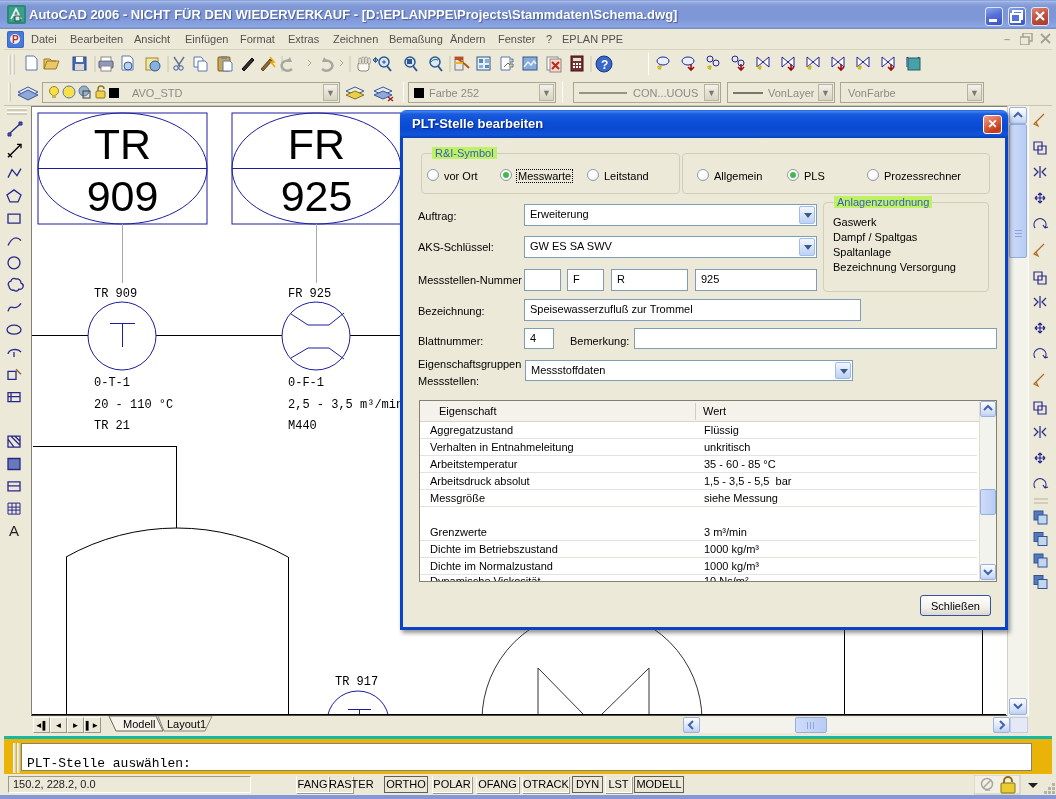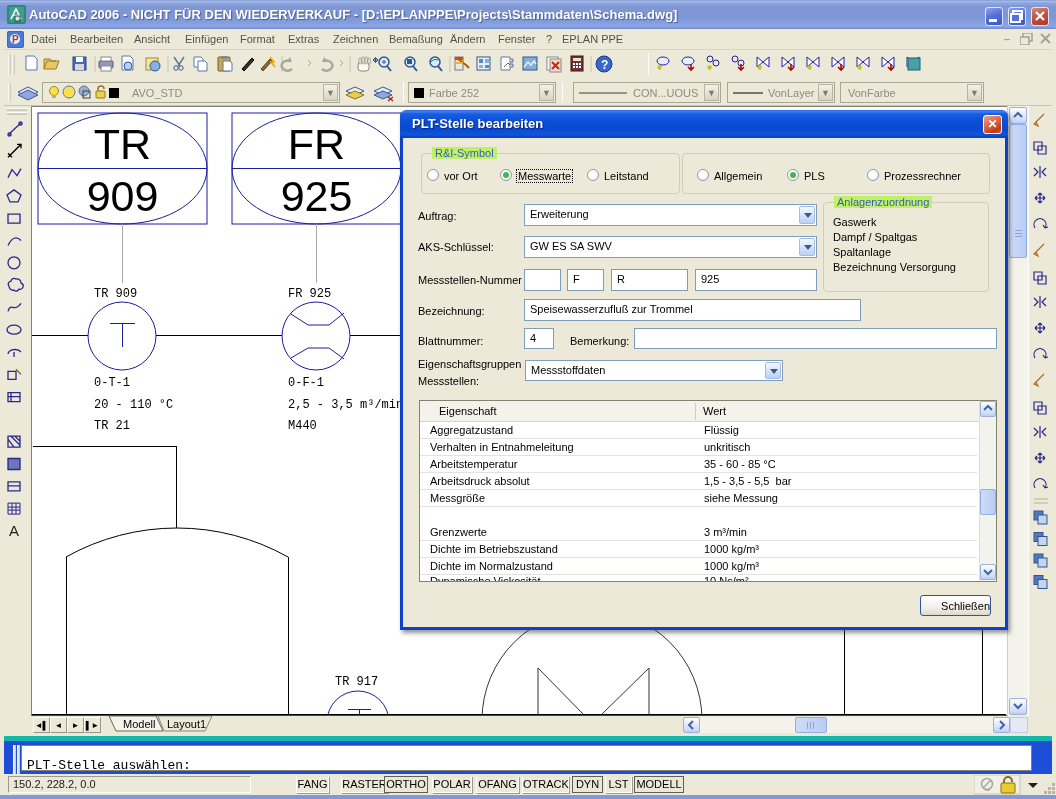--- a/index.html
+++ b/index.html
@@ -32,21 +32,21 @@
 #ltool{left:4px;top:106px;width:27px;bottom:65px;background:#ece9d8;}
 #canvas{left:31px;top:106px;width:976px;height:610px;background:#fff;border-top:1px solid #828177;border-left:1px solid #828177;border-bottom:1px solid #4a4a44;}
 #vscroll{left:1007px;top:106px;width:21px;height:610px;background:#f3f3ec;border-left:1px solid #d4d0c0;}
 #rtool{left:1028px;top:106px;width:24px;bottom:4px;background:#ece9d8;border-left:1px solid #fff;}
 .sbtn{position:absolute;background:linear-gradient(180deg,#fdfdfd,#d0ddf8 80%,#bacdf2);border:1px solid #9cb2dd;border-radius:2px;color:#4064a8;text-align:center;}
 .sthumb{position:absolute;background:linear-gradient(90deg,#cfdcfa,#b8ccf4);border:1px solid #94aede;border-radius:2px;}
 
 #tabrow{left:4px;top:716px;width:1048px;height:19px;background:#ece9d8;}
 .tabarr{position:absolute;top:1px;width:17px;height:16px;background:#ece9d8;border:1px solid #fff;border-right-color:#9a968a;border-bottom-color:#9a968a;font-size:8px;text-align:center;line-height:15px;color:#000;}
 
-#cmd{left:4px;top:736px;width:1048px;height:38px;background:#1d4ed8;border-top:5px solid #14b8a6;text-decoration:underline;}
+#cmd{left:4px;top:736px;width:1048px;height:38px;background:#eab308;border-top:3px solid #14b8a6;text-decoration:underline;}
 #cmdbox{position:absolute;left:17px;top:4px;right:20px;bottom:3px;background:#fff;border:1px solid #848276;font-family:"Liberation Mono",monospace;font-size:13px;color:#000;padding:12px 2px 0 5px;}
 
 #status{left:4px;top:774px;width:1048px;height:21px;background:#ece9d8;}
 #coord{position:absolute;left:4px;top:2px;width:243px;height:17px;border:1px solid #9d9a8b;border-bottom-color:#fff;border-right-color:#fff;font-size:11px;color:#1a1a1a;padding:1px 4px;}
 .stbtn{position:absolute;top:2px;height:17px;font-size:11px;color:#000;text-align:center;border:1px solid #fff;border-top-color:#e8e5d5;box-shadow:1px 1px 0 #9d9a8b;padding-top:1px;margin-left:44px;}
 .stbtn.on{border:1px solid #60605a;box-shadow:none;background:#ebe8d7;}
 
 #dlg{left:400px;top:110px;width:608px;height:520px;border-radius:6px 6px 0 0;box-shadow:2px 3px 4px rgba(60,60,60,.55);}
 #dlgtitle{position:absolute;left:0;top:0;width:608px;height:28px;border-radius:6px 6px 0 0;
 background:linear-gradient(180deg,#2864e0 0%,#3d80f0 6%,#1b5cdc 14%,#0c4ed8 40%,#0a4ad0 70%,#1054da 88%,#0a44bf 96%,#0840b4 100%);}
@@ -68,21 +68,21 @@
 #ptable{position:absolute;left:16px;top:262px;width:578px;height:182px;background:#fff;border:1px solid #838271;}
 #ptable .hdr{position:absolute;left:0;top:0;right:0;height:21px;background:#f4f2ea;border-bottom:1px solid #d8d5c8;}
 #ptable .hdr .c1{position:absolute;left:19px;top:4px;font-size:11px;}
 #ptable .hdr .c2{position:absolute;left:283px;top:4px;font-size:11px;}
 #ptable .hsep{position:absolute;left:275px;top:2px;width:1px;height:17px;background:#d0cec2;}
 .trow{position:absolute;left:0;width:557px;height:17px;border-bottom:1px solid #e4e2da;font-size:11px;}
 .trow .c1{position:absolute;left:10px;top:2px;white-space:nowrap;}
 .trow .c2{position:absolute;left:284px;top:2px;white-space:nowrap;}
 #tsb{position:absolute;right:0;top:0;width:17px;height:180px;background:#f3f3ee;border-left:1px solid #e0ded4;}
 #sbtn1{position:absolute;left:517px;top:457px;width:71px;height:21px;border-radius:3px;border:1px solid #33549c;
-background:linear-gradient(180deg,#fefefe,#f2f0ea 60%,#dcd8ce);font-size:11px;text-align:right;padding-top:4px;}
+background:linear-gradient(180deg,#fefefe,#f2f0ea 60%,#dcd8ce);font-size:11px;text-align:center;padding-top:4px;}
 </style>
 </head>
 <body>
 
 <div id="title" class="ab">
   <svg class="ab" style="left:7px;top:5px" width="19" height="19">
       <rect x="0" y="0" width="19" height="19" rx="2" fill="#2e8878"></rect>
       <rect x="2" y="2" width="15" height="15" fill="#3aa08c"></rect>
       <path d="M4 14 L9 4 L14 14 M6.5 10.5 L11.5 10.5" stroke="#fff" stroke-width="1.6" fill="none"></path>
       <rect x="8" y="11" width="5" height="5" fill="#d8e8e0" stroke="#204840"></rect>
@@ -448,21 +448,21 @@
 
 <div id="cmd" class="ab">
   <div style="position:absolute;left:9px;top:4px;width:3px;height:30px;background:linear-gradient(90deg,#fff,#c8c3ae)"></div>
   <div style="position:absolute;left:13px;top:4px;width:3px;height:30px;background:linear-gradient(90deg,#fff,#c8c3ae)"></div>
   <div id="cmdbox">PLT-Stelle auswählen:</div>
 </div>
 
 <div id="status" class="ab">
   <div id="coord">150.2, 228.2, 0.0</div>
   <div class="stbtn" style="left:248px;width:33px">FANG</div>
-  <div class="stbtn" style="left:293px;width:47px">RASTER</div>
+  <div class="stbtn" style="left:280px;width:25px">RASTER</div>
   <div class="stbtn on" style="left:336px;width:44px">ORTHO</div>
   <div class="stbtn" style="left:384px;width:40px">POLAR</div>
   <div class="stbtn" style="left:428px;width:43px">OFANG</div>
   <div class="stbtn" style="left:474px;width:47px">OTRACK</div>
   <div class="stbtn on" style="left:524px;width:31px">DYN</div>
   <div class="stbtn" style="left:557px;width:27px">LST</div>
   <div class="stbtn on" style="left:586px;width:50px">MODELL</div>
   <svg class="ab" style="left:970px;top:1px" width="84" height="20" id="statico">
       <rect x="0" y="0" width="46" height="19" fill="#f2f0e4" stroke="#c8c4b4"></rect>
       <circle cx="13" cy="9" r="5.5" fill="none" stroke="#a8a8a0" stroke-width="1.5"></circle>
@@ -514,21 +514,21 @@
 
     <div class="edit" style="left:121px;top:66px;width:293px;height:22px">Erweiterung<div class="xarr"></div></div>
     <div class="edit" style="left:121px;top:98px;width:293px;height:22px">GW ES SA SWV<div class="xarr"></div></div>
     <div class="edit" style="left:121px;top:131px;width:37px;height:22px"></div>
     <div class="edit" style="left:164px;top:131px;width:37px;height:22px">F</div>
     <div class="edit" style="left:208px;top:131px;width:77px;height:22px">R</div>
     <div class="edit" style="left:292px;top:131px;width:122px;height:22px">925</div>
     <div class="edit" style="left:121px;top:161px;width:337px;height:22px">Speisewasserzufluß zur Trommel</div>
     <div class="edit" style="left:121px;top:190px;width:30px;height:21px">4</div>
     <div class="edit" style="left:231px;top:190px;width:363px;height:21px"></div>
-    <div class="edit" style="left:122px;top:222px;width:258px;height:21px">Messstoffdaten<div class="xarr"></div></div>
+    <div class="edit" style="left:122px;top:222px;width:328px;height:21px">Messstoffdaten<div class="xarr"></div></div>
 
     <div class="gbox" style="left:420px;top:64px;width:166px;height:90px">
         <div class="cap">Anlagenzuordnung</div>
       <div class="dlabel" style="left:9px;top:13px">Gaswerk</div>
       <div class="dlabel" style="left:9px;top:28px">Dampf / Spaltgas</div>
       <div class="dlabel" style="left:9px;top:43px">Spaltanlage</div>
       <div class="dlabel" style="left:9px;top:58px">Bezeichnung Versorgung</div>
     </div>
 
     <div id="ptable">

